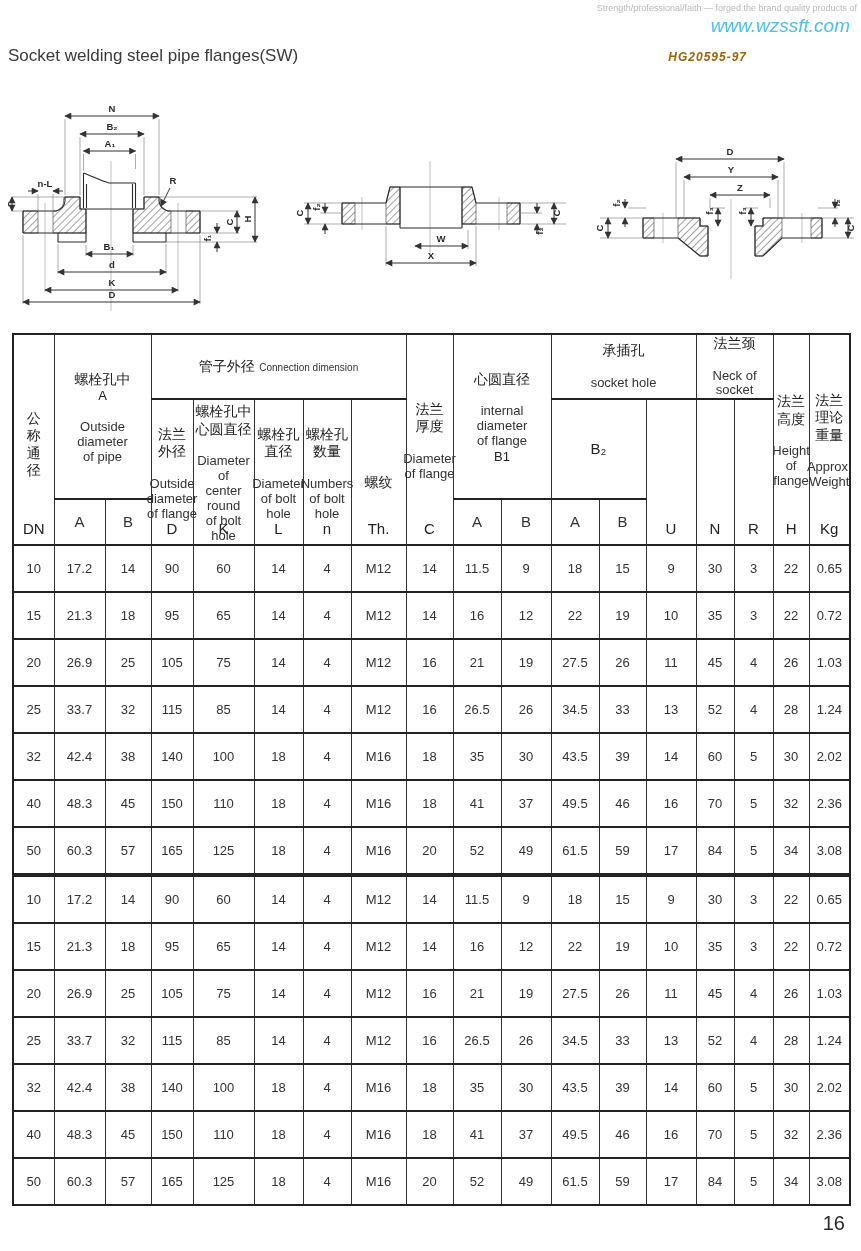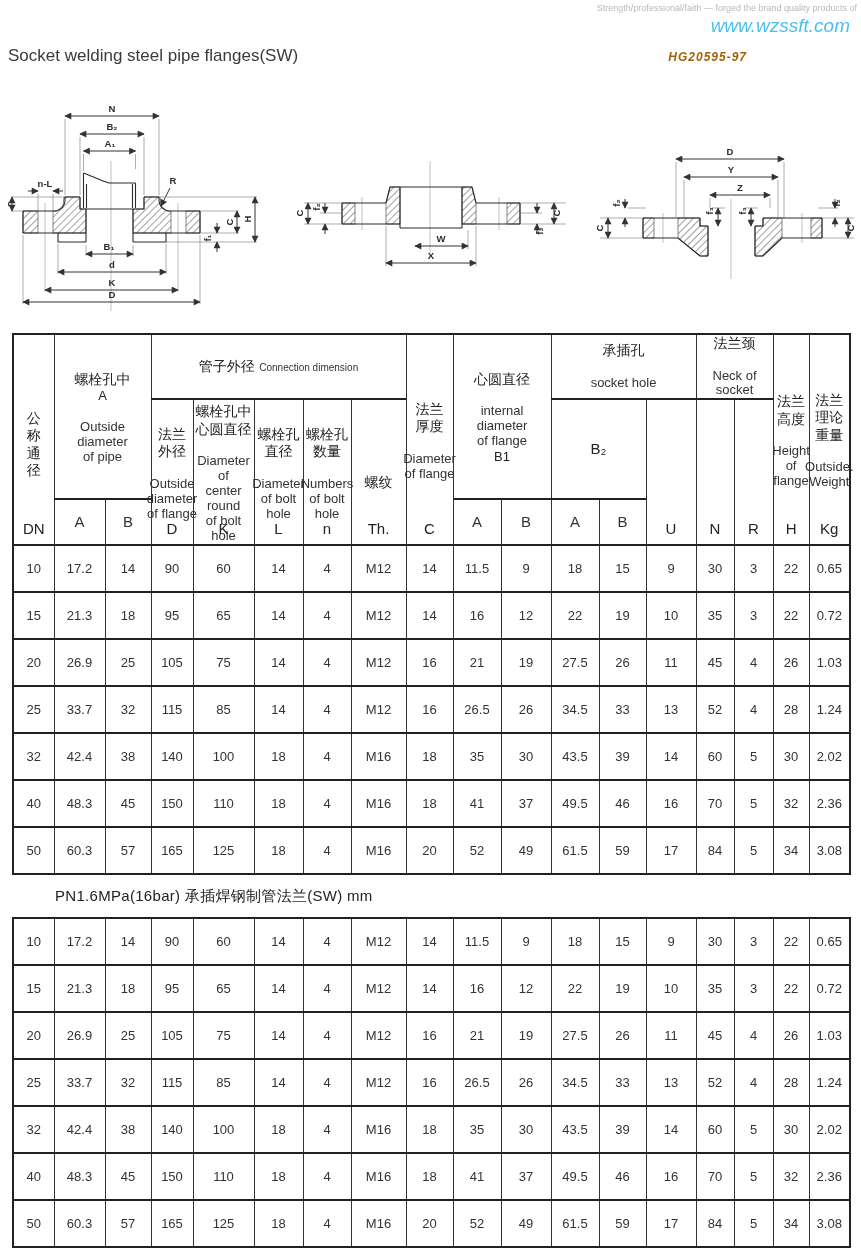--- a/index.html
+++ b/index.html
@@ -303,21 +303,21 @@
 of
 flange</span>
             </div>
             <div class="code">H</div>
           </th>
           <th rowspan="3">
             <div class="stack">
               <span class="zh">法兰
 理论
 重量</span>
-              <span class="en">Outside.
+              <span class="en">Approx.
 Weight</span>
             </div>
             <div class="code">Kg</div>
           </th>
         </tr>
         <tr class="r2">
           <th rowspan="2">
             <div class="stack">
               <span class="zh">法兰
 外径</span>
@@ -520,21 +520,20 @@
             <td>59</td>
             <td>17</td>
             <td>84</td>
             <td>5</td>
             <td>34</td>
             <td>3.08</td>
           </tr>
         </tbody>
     </table>
 
-    <div class="section-title">PN1.6MPa(16bar) 承插焊钢制管法兰(SW) mm</div>
 
     <table id="t2">
       <colgroup>
         <col style="width:41px">
           <col style="width:51px">
           <col style="width:46px">
           <col style="width:42px">
         <col style="width:61px">
           <col style="width:49px">
           <col style="width:48px">

